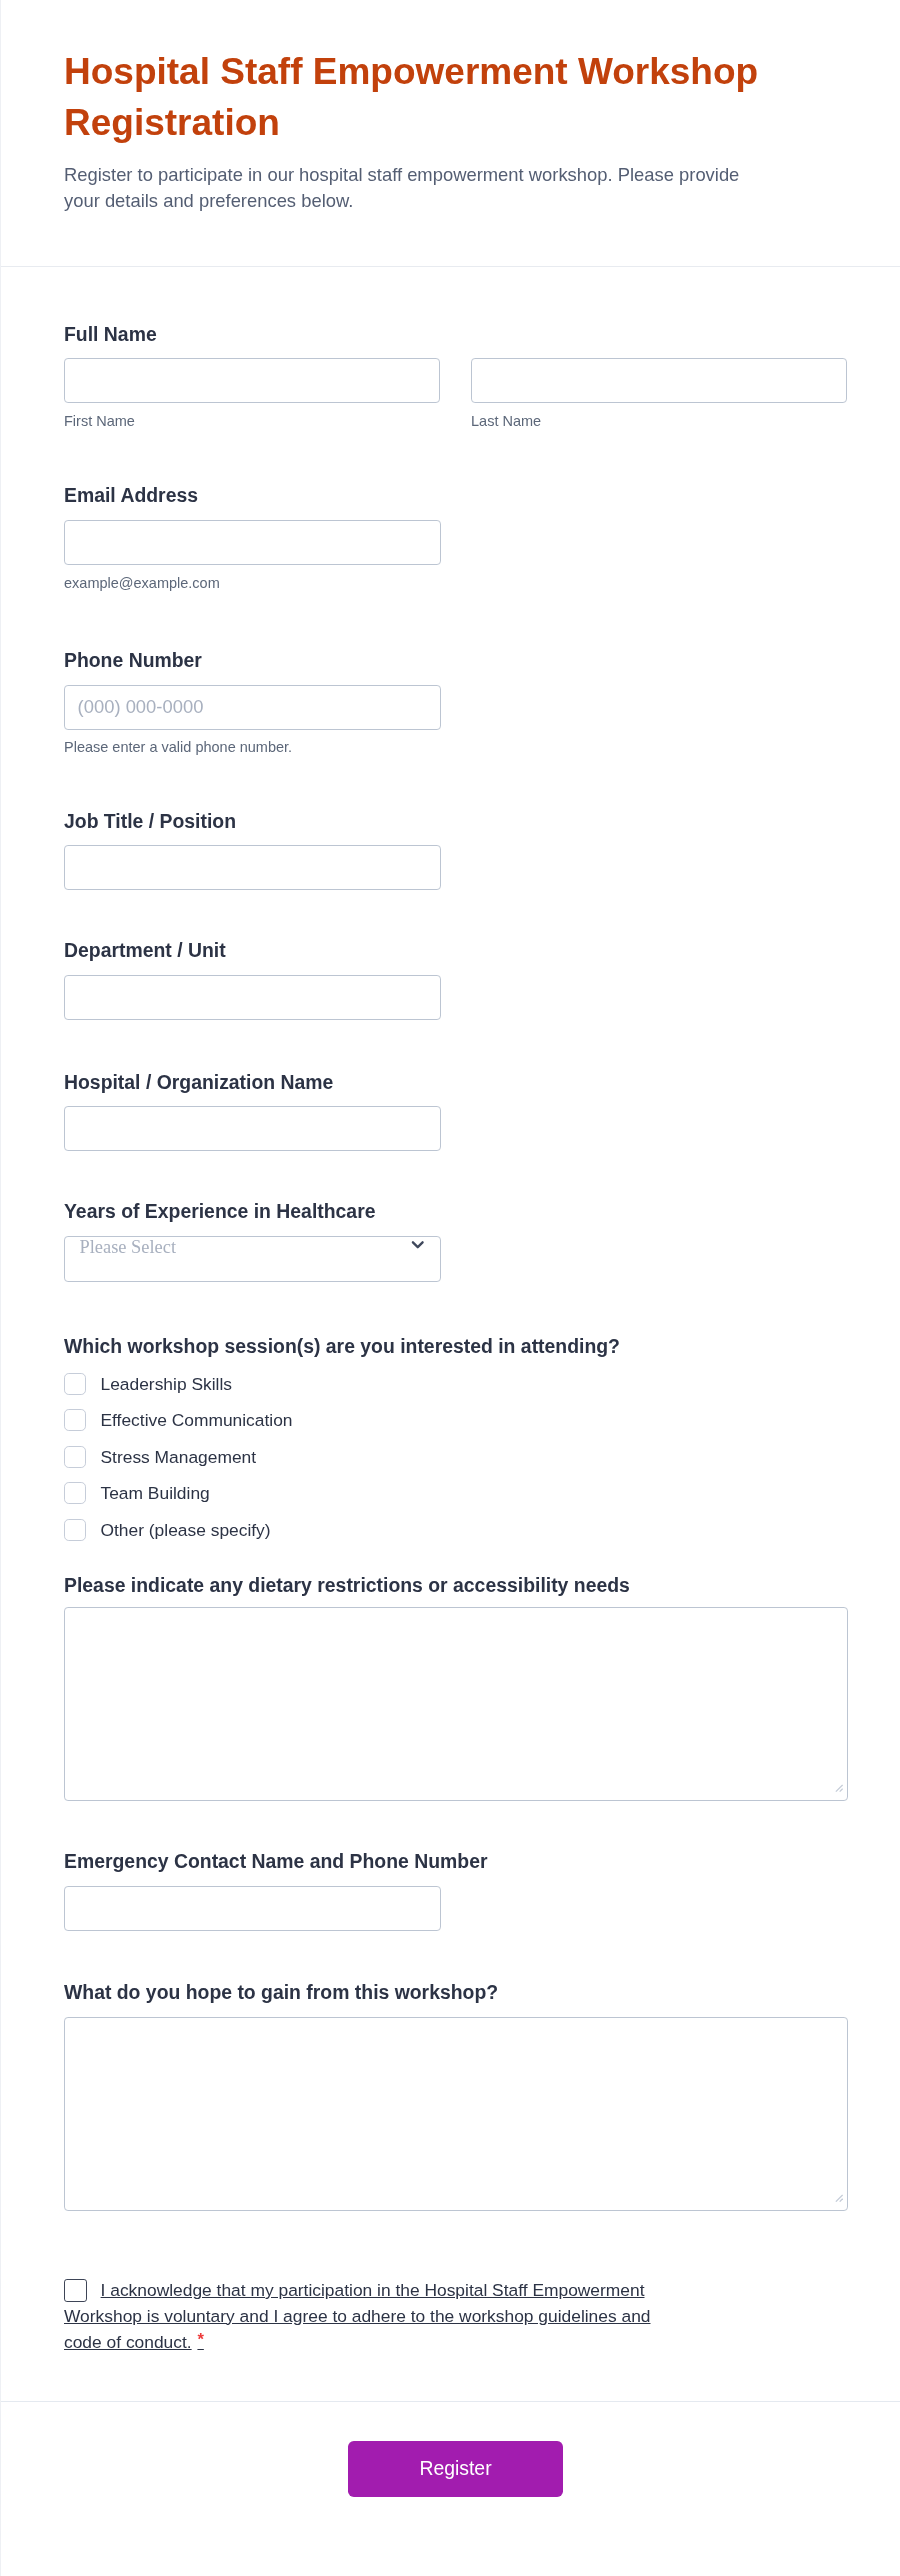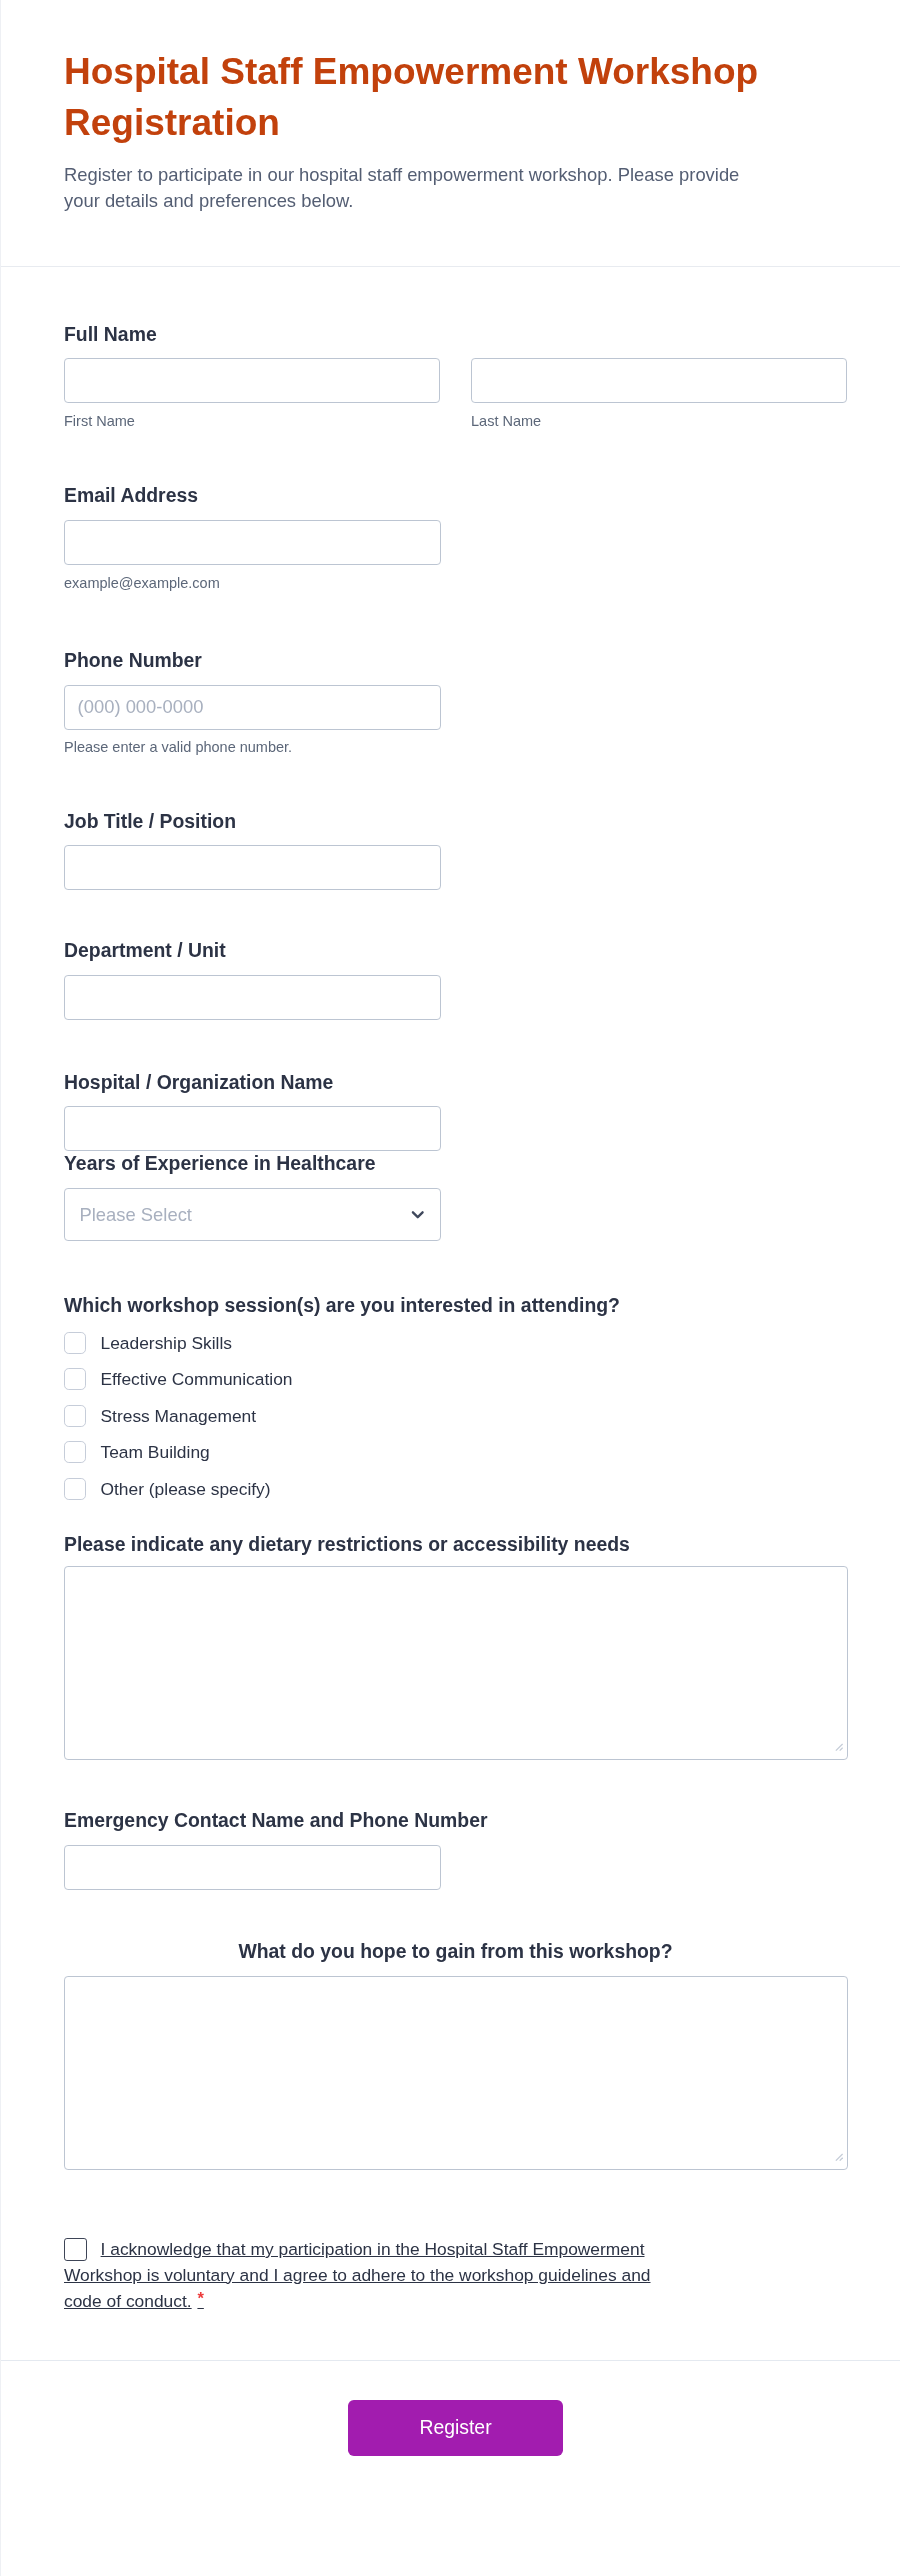--- a/index.html
+++ b/index.html
@@ -65,39 +65,39 @@
     font-weight: 400;
   }
 
   
   .m-fullname  { margin-top: 55px; }
   .m-email     { margin-top: 53px; }
   .m-phone     { margin-top: 56px; }
   .m-job       { margin-top: 52px; }
   .m-dept      { margin-top: 48px; }
   .m-hospital  { margin-top: 50px; }
-  .m-years     { }
+  .m-years     { margin-top: 48px; }
   .m-sessions  { margin-top: 52px; }
   .m-dietary   { margin-top: 32px; }
   .m-emergency { margin-top: 48px; }
   .m-gain      { margin-top: 49px; }
 
   
   .select-box {
     box-sizing: border-box;
     width: 377px;
-    height: 53px;
+    height: 46px;
     border: 1px solid #bcc5d2;
     border-radius: 3.9px;
     background: #ffffff;
     display: flex;
-    align-items: center;
     justify-content: space-between;
     padding: 0 14.5px;
     cursor: pointer;
+    font-family: Liberation Serif, serif;
   }
   .select-placeholder { font-size: 18.4px; color: #a8b0bf; }
 
   
   .m-sessions .q-label { margin-bottom: 13.6px; }
   .cb-row { display: flex; align-items: flex-start; gap: 14.5px; margin-bottom: 14.5px; height: 22px; cursor: pointer; }
   .cb-row:last-child { margin-bottom: 0; }
   .cb {
     box-sizing: border-box;
     width: 22px; height: 22px;
@@ -266,21 +266,21 @@
         </span>
       </div>
     </section>
 
     <section class="field m-emergency">
       <label class="q-label">Emergency Contact Name and Phone Number</label>
       <input type="text" class="text-input half" value="" style="">
     </section>
 
     <section class="field m-gain">
-      <label class="q-label" style="margin-bottom:12px;text-align:center;">What do you hope to gain from this workshop?</label>
+      <label class="q-label" style="margin-bottom:12px;">What do you hope to gain from this workshop?</label>
       <div class="ta-wrap">
         <textarea class="textarea" style=""></textarea>
         <span class="resize-handle">
           <svg width="11.6" height="11.6" viewBox="0 0 12 12">
             <path d="M11 4 L4 11" stroke="#c6cdd8" stroke-width="1.4"></path>
             <path d="M11 8 L8 11" stroke="#c6cdd8" stroke-width="1.4"></path>
           </svg>
         </span>
       </div>
     </section>

